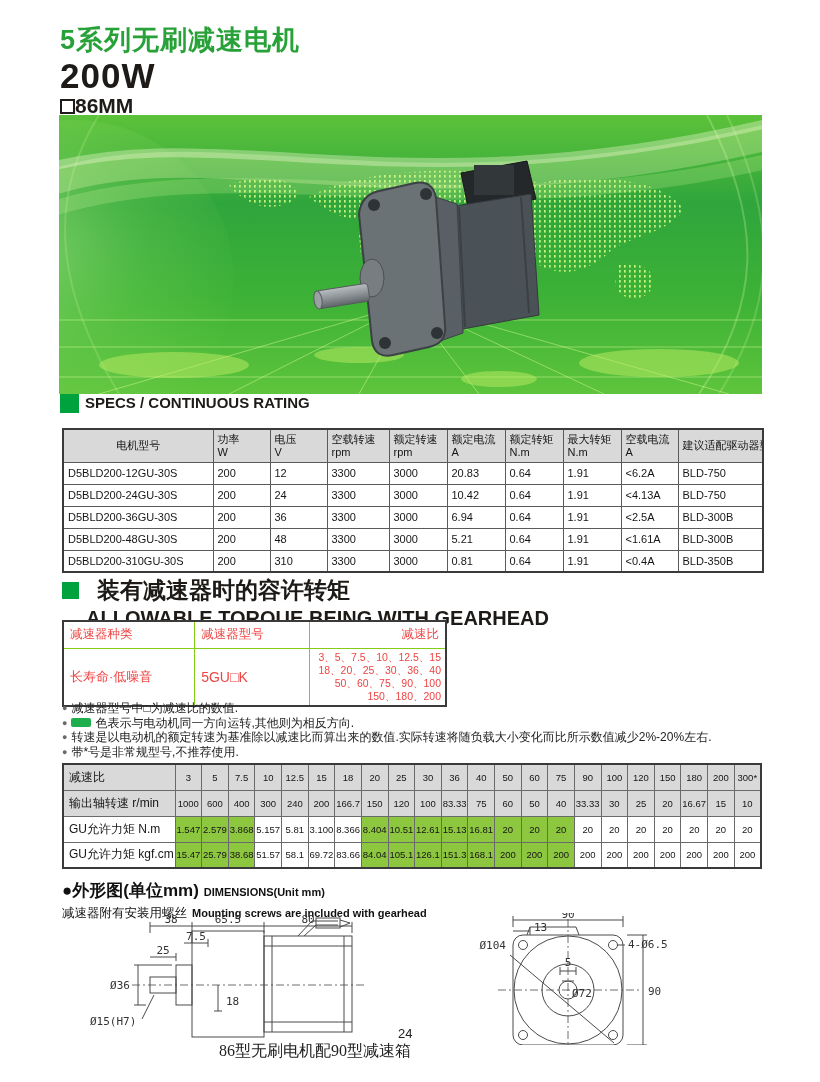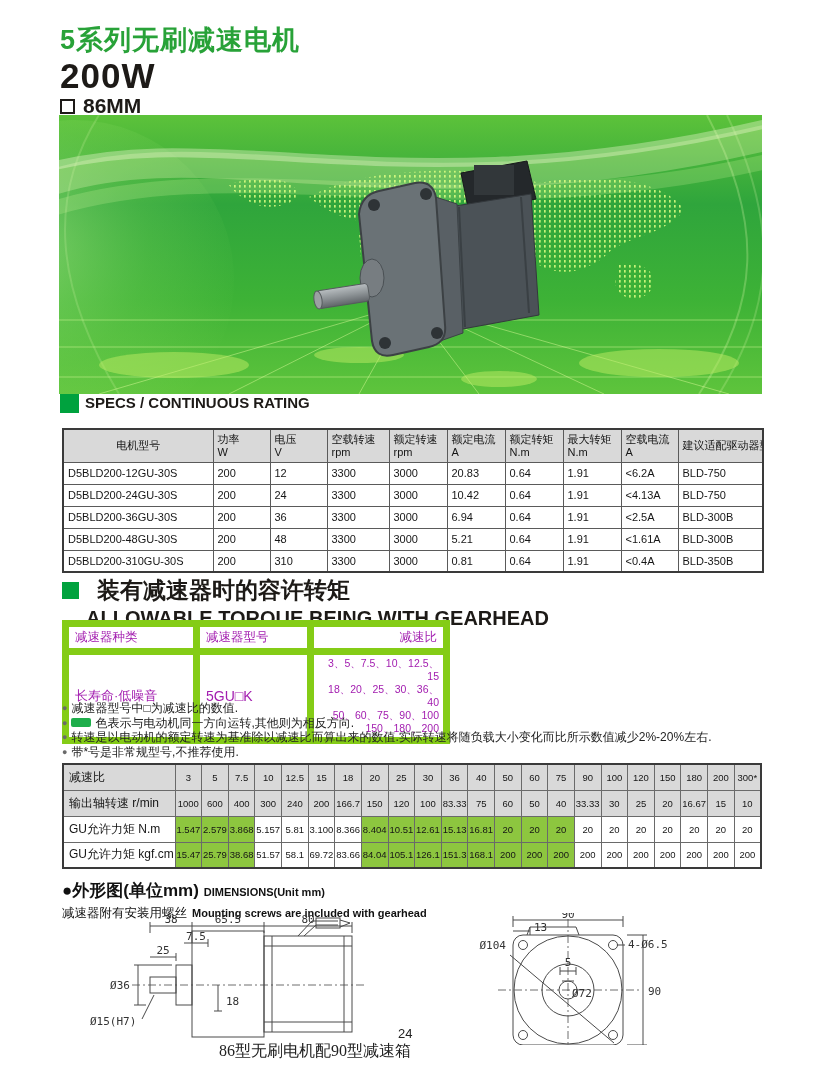--- a/index.html
+++ b/index.html
@@ -3,21 +3,21 @@
 <meta charset="utf-8">
 <style>
   * { margin:0; padding:0; box-sizing:border-box; }
   body { background:#e8e8e8; font-family:"Liberation Sans", sans-serif; }
   .page { position:relative; width:820px; height:1082px; background:#ffffff; margin:0 auto; overflow:hidden; }
 
   
   .hdr { position:absolute; top:22px; left:60px; }
   .hdr .series { color:#28a238; font-size:27px; font-weight:bold; letter-spacing:1px; }
   .hdr .power { color:#1d1a17; font-size:35px; font-weight:bold; line-height:36px; letter-spacing:1px; }
-  .hdr .frame { color:#1d1a17; font-size:21px; font-weight:bold; line-height:24px; display:flex; align-items:center; gap:8px;}
+  .hdr .frame { color:#1d1a17; font-size:21px; font-weight:bold; line-height:24px; display:flex; align-items:center; gap:0;}
   .hdr .frame .sq { display:inline-block; width:15px; height:15px; border:2.5px solid #1d1a17; }
 
   
   .banner { position:absolute; top:115px; left:59px; width:703px; height:279px; overflow:hidden; }
   .banner svg { display:block; }
 
   
   .sec-title { position:absolute; left:60px; display:flex; align-items:baseline; gap:6px; }
   .sec-title .bullet { width:19px; height:19px; background:#00a23e; display:inline-block; align-self:center; }
   .sec-title .cn { font-size:25px; font-weight:bold; color:#1d1a17; letter-spacing:1px; }
@@ -32,24 +32,24 @@
   .spec-table td { font-size:11px; height:22px; }
 
   
   .sec2 { position:absolute; top:575px; left:62px; }
   .sec2 .row1 { display:flex; align-items:center; gap:18px; }
   .sec2 .bullet { width:17px; height:17px; background:#00a23e; display:inline-block; }
   .sec2 .cn { font-size:23px; font-weight:bold; color:#1d1a17; }
   .sec2 .en { font-size:20px; font-weight:bold; color:#1d1a17; margin-left:24px; margin-top:1px; }
 
   .gear-table { position:absolute; top:620px; left:62px; width:385px; border:2px solid #3a3a3a; }
-  .gear-table th, .gear-table td { border:7px solid #84cc16; color:#a21caf; font-weight:normal; padding:2px 6px; vertical-align:middle; }
+  .gear-table th, .gear-table td { border:1px solid #84cc16; color:#ef4444; font-weight:normal; padding:2px 6px; vertical-align:middle; }
   .gear-table th { font-size:12.5px; height:27px; text-align:left; background:#fff; }
   .gear-table th.right { text-align:right; }
-  .gear-table td { height:69px; }
+  .gear-table td { height:58px; }
   .gear-table .type { font-size:13px; }
   .gear-table .model { font-size:14px; }
   .gear-table .ratios { font-size:10.5px; line-height:13px; text-align:right; padding-right:4px; }
 
   
   .notes { position:absolute; top:701px; left:62px; width:710px; }
   .note { font-size:12px; color:#222; line-height:14.5px; display:flex; align-items:center; gap:4px; white-space:nowrap; }
   .note .b { color:#6a6a6a; font-size:9px; }
   .note .swatch { display:inline-block; width:20px; height:9px; background:#1eae4b; border-radius:2px; }
 

